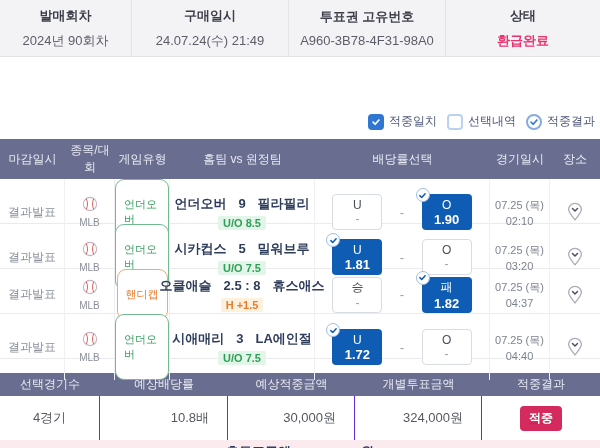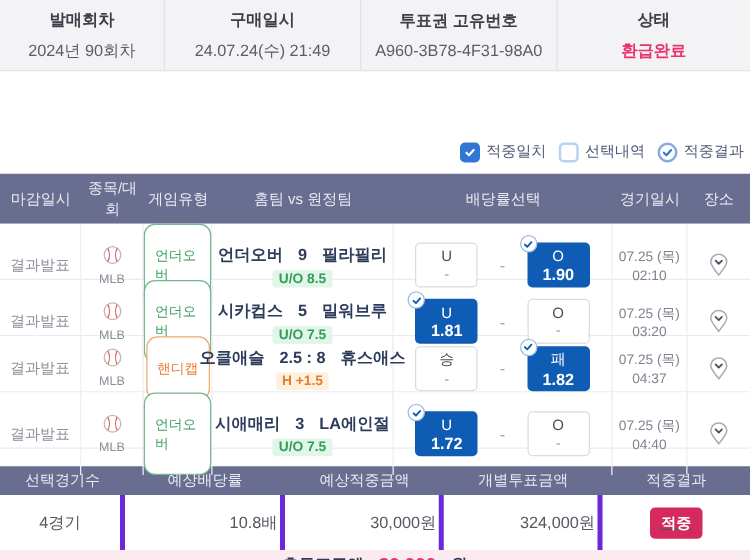--- a/index.html
+++ b/index.html
@@ -84,24 +84,24 @@
   .dash { color:#9aa0aa; font-size:13px; }
 
   .c-datetime { flex-direction:column; gap:2px; font-size:11px; color:#7d838f; }
   .c-place { cursor:pointer; }
 
   
   .grid5 { display:grid; grid-template-columns:100px 128px 127px 127px 118px; }
   .summary { margin-top:14px; }
   .summary-header { background:#696d8f; height:23px; align-items:center; }
   .summary-row { height:44px; background:#fff; }
-  .sum-cell { display:flex; align-items:center; border-right:4px solid #6d28d9; font-size:13px; color:#55585f; height:100%; }
+  .sum-cell { display:flex; align-items:center; border-right:1px solid #6d28d9; font-size:13px; color:#55585f; height:100%; }
   .sum-cell:last-child { border-right:none;text-decoration:underline; }
   .sum-center { justify-content:center; }
-  .sum-num { justify-content:flex-end; padding-right:2px; }
+  .sum-num { justify-content:flex-end; padding-right:18px; }
   .result-badge {
     background:#d42a5e; color:#fff; font-size:12px; font-weight:bold;
     padding:4px 9px; border-radius:4px;
   }
 
   
   .footer-bar {
     height:24px; background:#fbeaee;
     display:flex; align-items:center; justify-content:center; gap:12px;
   }

